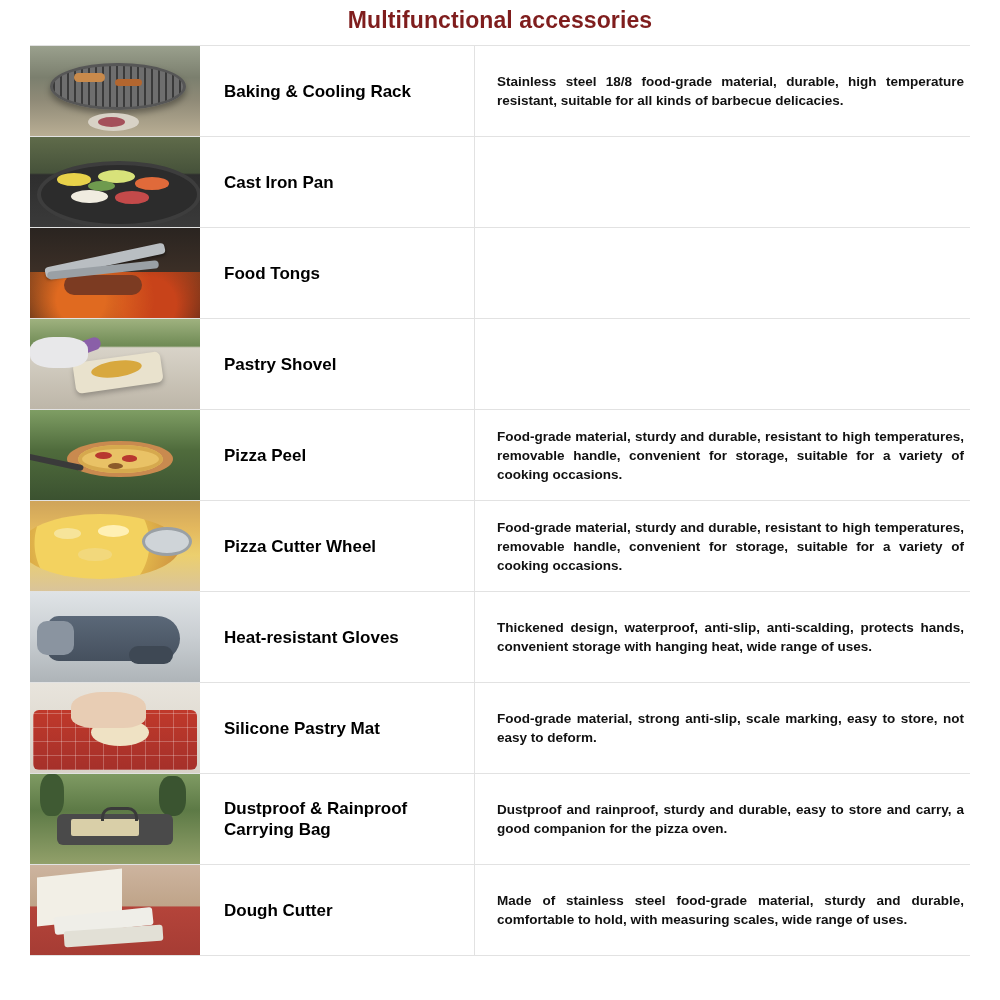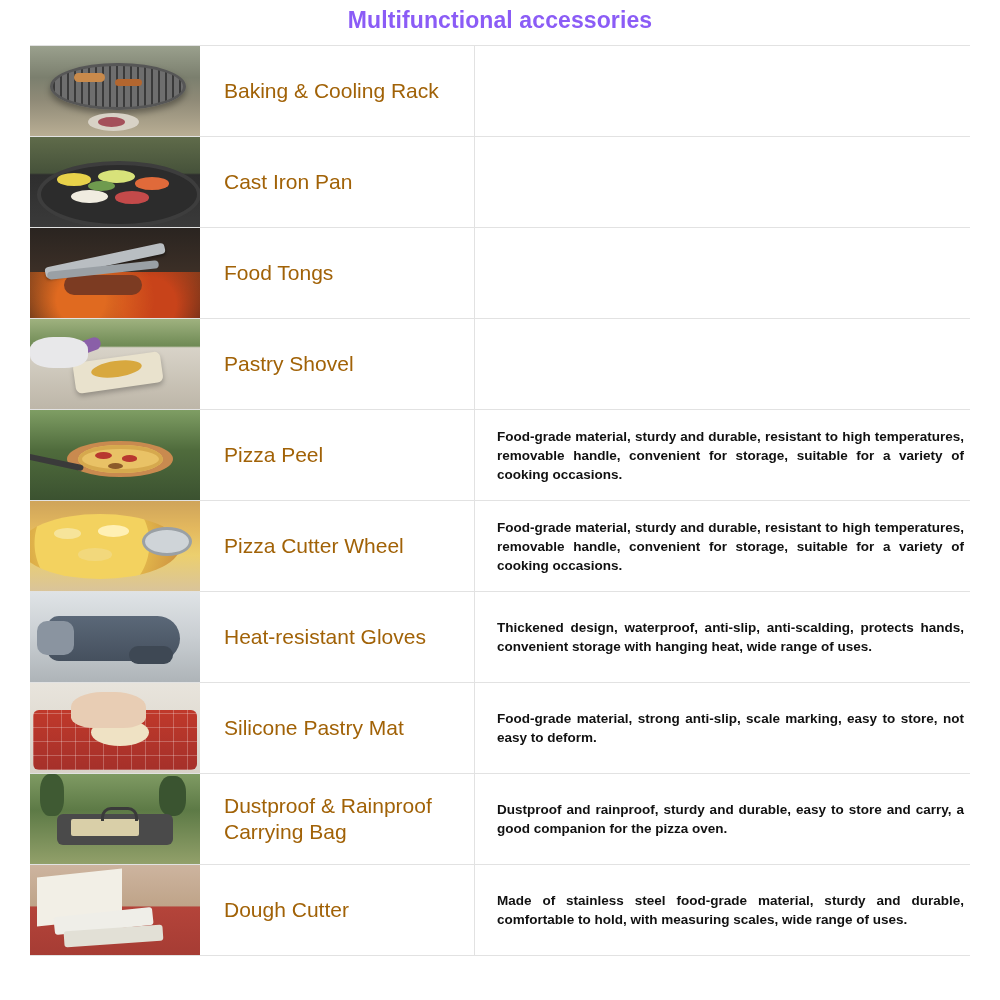--- a/index.html
+++ b/index.html
@@ -23,21 +23,21 @@
   .header {
     text-align: center;
     padding: 6px 20px 10px 20px;
   }
   .header h1 {
     margin: 0;
     font-size: 23px;
     font-weight: bold;
     line-height: 1.28;
     letter-spacing: 0.1px;
-    color: #8b5cf6;
+    color: #7f1d1d;
   }
   .header h2 {
     margin: 0;
     font-size: 23px;
     font-weight: bold;
     line-height: 1.28;
     letter-spacing: 0.1px;
     color: #111111;
   }
   .table {
@@ -66,24 +66,24 @@
   .cell-name {
     flex: 0 0 275px;
     width: 275px;
     display: flex;
     align-items: center;
     padding: 6px 14px 6px 24px;
     box-sizing: border-box;
     border-right: 1px solid #e2e2e2;
   }
   .name-text {
-    font-size: 21px;
+    font-size: 17px;
     line-height: 1.25;
-    color: #a16207;
-    font-weight: normal;
+    color: #000000;
+    font-weight: bold;
   }
   .cell-desc {
     flex: 1 1 auto;
     display: flex;
     align-items: center;
     padding: 10px 6px 10px 22px;
     box-sizing: border-box;
   }
   .desc-text {
     font-size: 13.5px;
@@ -209,20 +209,23 @@
             <div class="t-el grill"></div>
             <div class="t-el food1"></div>
           <div class="t-el food2"></div>
             <div class="t-el plate"></div>
             <div class="t-el meat"></div>
         </div>
       </div>
       <div class="cell-name">
         <span class="name-text">Baking &amp; Cooling Rack</span>
       </div>
+      <div class="cell-desc">
+        <span class="desc-text">Stainless steel 18/8 food-grade material, durable, high temperature resistant, suitable for all kinds of barbecue delicacies.</span>
+      </div>
     </div>
 
     <div class="row">
       <div class="cell-img">
         <div class="thumb pan">
           <div class="t-bg"></div>
             <div class="t-el dish"></div>
             <div class="t-el v1"></div>
             <div class="t-el v2"></div>
           <div class="t-el v3"></div>

